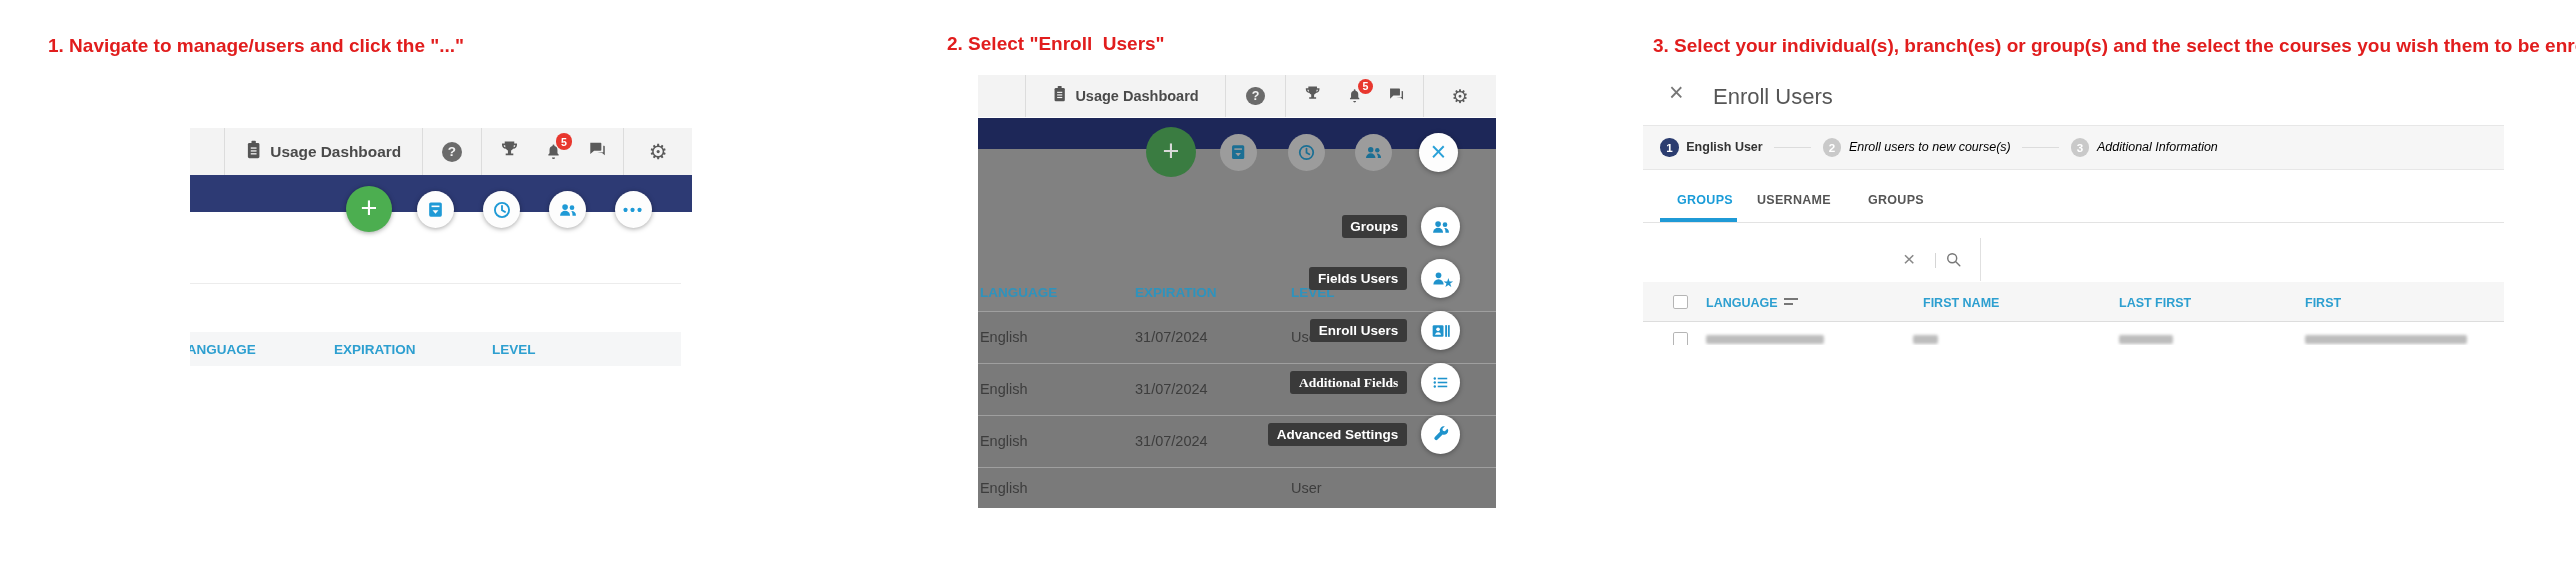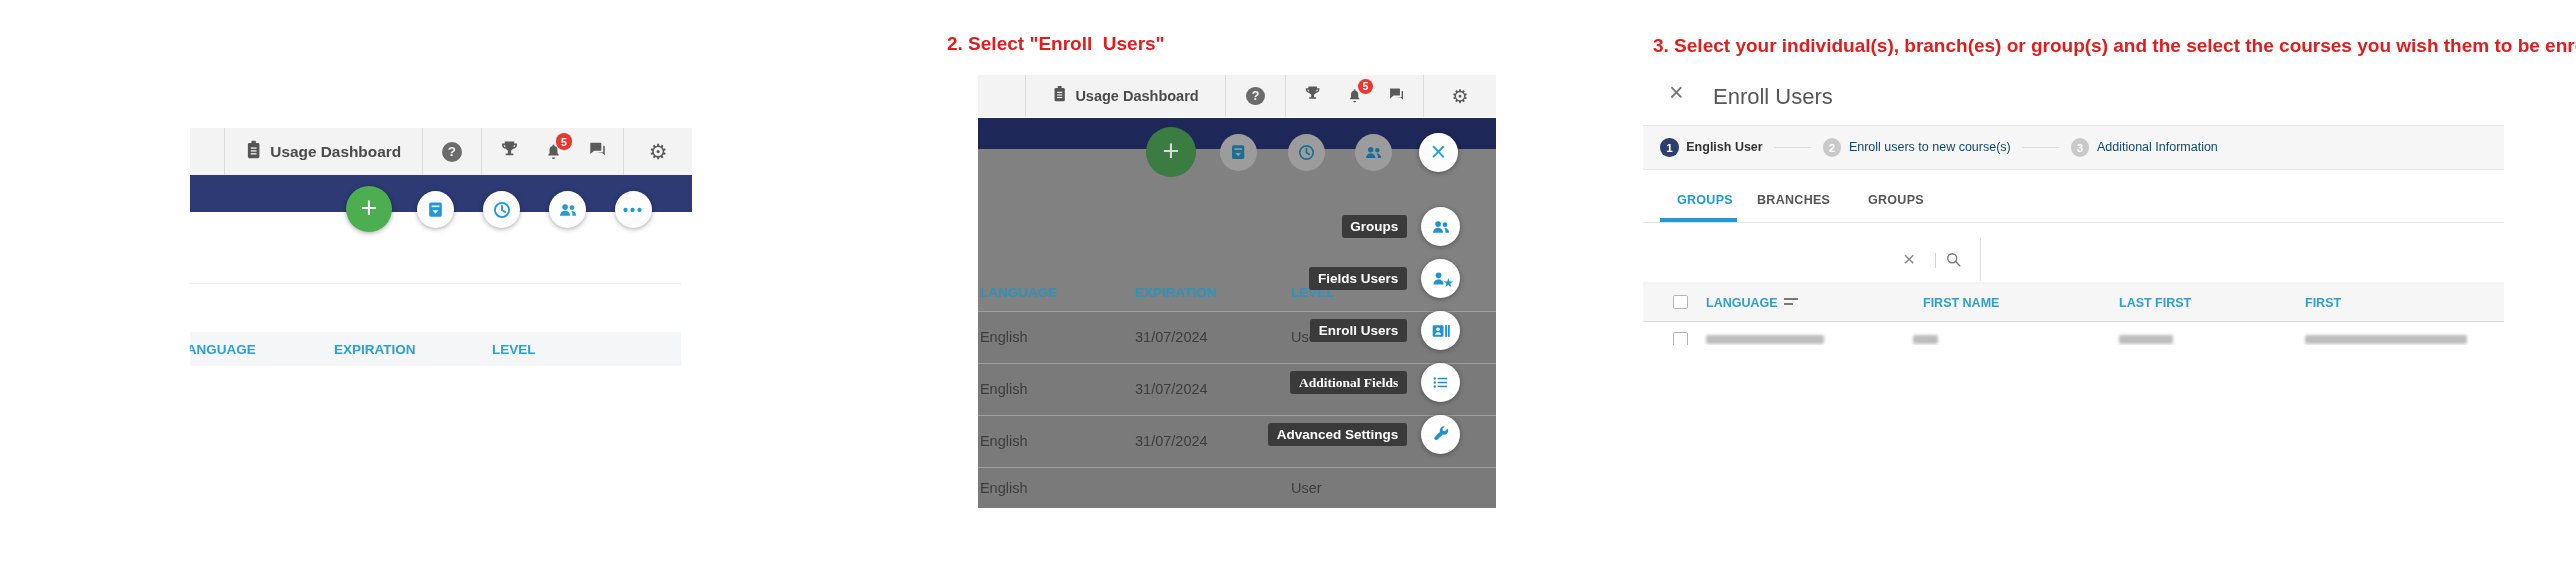--- a/index.html
+++ b/index.html
@@ -47,21 +47,21 @@
   .p3-title{position:absolute;left:70px;top:11.6px;font-size:22px;color:#565656;}
   .stepper{position:absolute;left:0;top:53px;width:861px;height:45px;background:#f6f6f6;
            border-top:1px solid #e7e7e7;border-bottom:1px solid #e7e7e7;box-sizing:border-box;
            display:flex;align-items:center;padding-left:17.3px;}
   .step{display:flex;align-items:center;}
   .step-circ{width:18.3px;height:18.3px;border-radius:50%;color:#fff;font-size:11.6px;font-weight:bold;
              display:flex;align-items:center;justify-content:center;margin-right:7.7px;}
   .step-circ.active{background:#2c3d70;}
   .step-circ.idle{background:#c9c9c9;}
   .step-label.active{font-size:12.5px;font-weight:bold;color:#333;}
-  .step-label.idle{font-size:12.5px;color:#0c4a6e;}
+  .step-label.idle{font-size:12.5px;color:#000000;font-style:italic;}
   .step-conn{width:37px;height:1.9px;background:#dcdcdc;margin:0 11.6px;}
   .tab{position:absolute;top:121px;font-size:12.5px;font-weight:bold;letter-spacing:0.3px;}
   .tab.active{color:#1a9cd8;}
   .tab.idle{color:#555;}
   .tab-underline{position:absolute;left:17.3px;top:146px;width:77px;height:3.9px;background:#1f9ad6;}
   .p3-rule{position:absolute;left:0;top:150px;width:861px;height:1px;background:#e3e3e3;}
   .p3-x{position:absolute;left:260px;top:176px;font-size:21px;color:#888;line-height:1;}
   .p3-sep{position:absolute;left:292px;top:181px;width:1px;height:15.4px;background:#d5d5d5;}
   .p3-search{position:absolute;left:302px;top:179px;color:#777;}
   .p3-vrule{position:absolute;left:337px;top:166px;width:1px;height:43px;background:#e0e0e0;}
@@ -70,20 +70,21 @@
   .checkbox{position:absolute;width:14.5px;height:14.5px;border:1.9px solid #b5b5b5;border-radius:1.9px;background:#fff;box-sizing:border-box;}
   .sorticon{position:absolute;left:141px;top:16.4px;width:13.5px;height:9.6px;}
   .sorticon i{position:absolute;left:0;height:1.9px;background:#777;display:block;}
   .blurbit{position:absolute;top:263px;height:8.7px;background:#bdbdbd;filter:blur(1.4px);border-radius:1.9px;}
 </style>
 </head>
 <body>
 
 <div id="canvas">
 
+  <div class="annotation" style="left:48px;top:35px;">1. Navigate to manage/users and click the "..."</div>
   <div class="annotation" style="left:947px;top:33px;">2. Select "Enroll  Users"</div>
   <div class="annotation" style="left:1653px;top:35px;">3. Select your individual(s), branch(es) or group(s) and the select the courses you wish them to be enrolled in</div>
 
   <div class="toolbar" style="left:190px;top:128px;width:502px;height:47px;">
     <div class="seg" style="width:35px;"></div>
     <div class="seg" style="width:198px;">
       <span>
         <svg width="17.3" height="19" viewBox="0 0 24 26" fill="#555">
           <rect x="4" y="4" width="16" height="21" rx="2"></rect>
             <rect x="9" y="1" width="6" height="6" rx="1"></rect>
@@ -323,21 +324,21 @@
         <span class="step-label idle">Enroll users to new course(s)</span>
       </div>
       <span class="step-conn"></span>
       <div class="step">
         <span class="step-circ idle">3</span>
         <span class="step-label idle">Additional Information</span>
       </div>
     </div>
 
     <div class="tab active" style="left:34px;">GROUPS</div>
-    <div class="tab idle" style="left:114px;">BRANCHES</div>
+    <div class="tab idle" style="left:114px;">USERNAME</div>
     <div class="tab idle" style="left:225px;">GROUPS</div>
     <div class="tab-underline"></div>
     <div class="p3-rule"></div>
 
     <div class="p3-x">×</div>
     <div class="p3-sep"></div>
     <div class="p3-search">
       <svg width="17.3" height="17.3" viewBox="0 0 24 24">
           <circle cx="10" cy="10" r="6.2" fill="none" stroke="currentColor" stroke-width="2"></circle>
           <line x1="14.6" y1="14.6" x2="20.5" y2="20.5" stroke="currentColor" stroke-width="2" stroke-linecap="round"></line>

